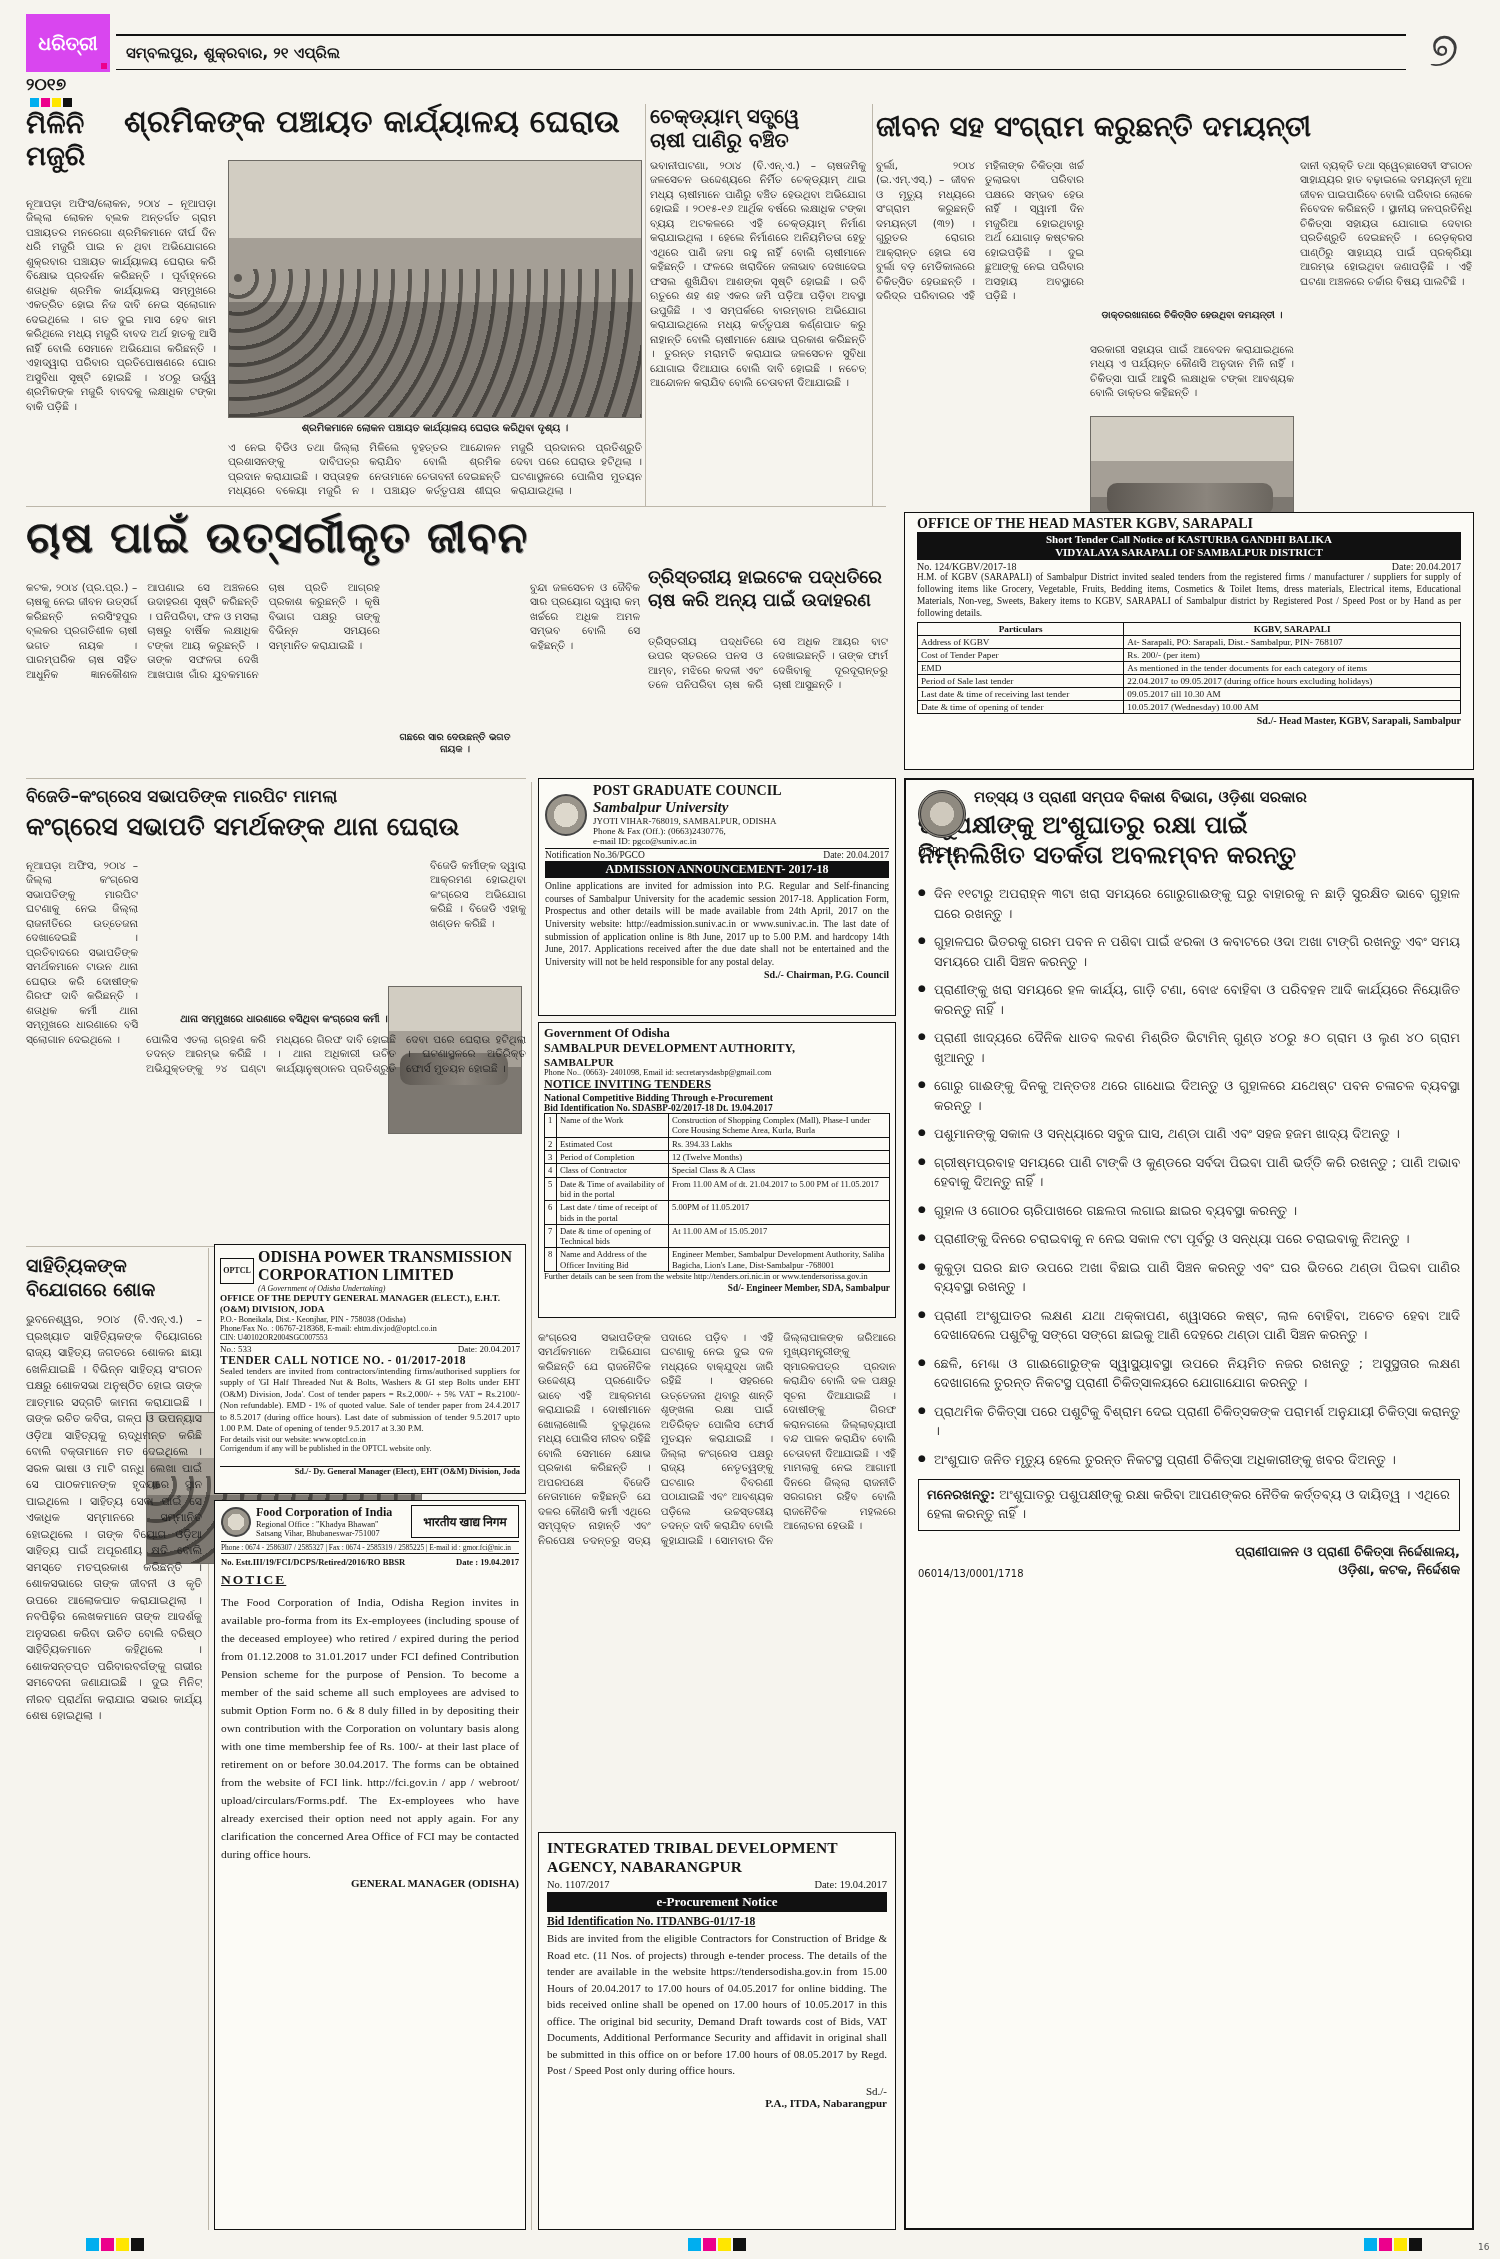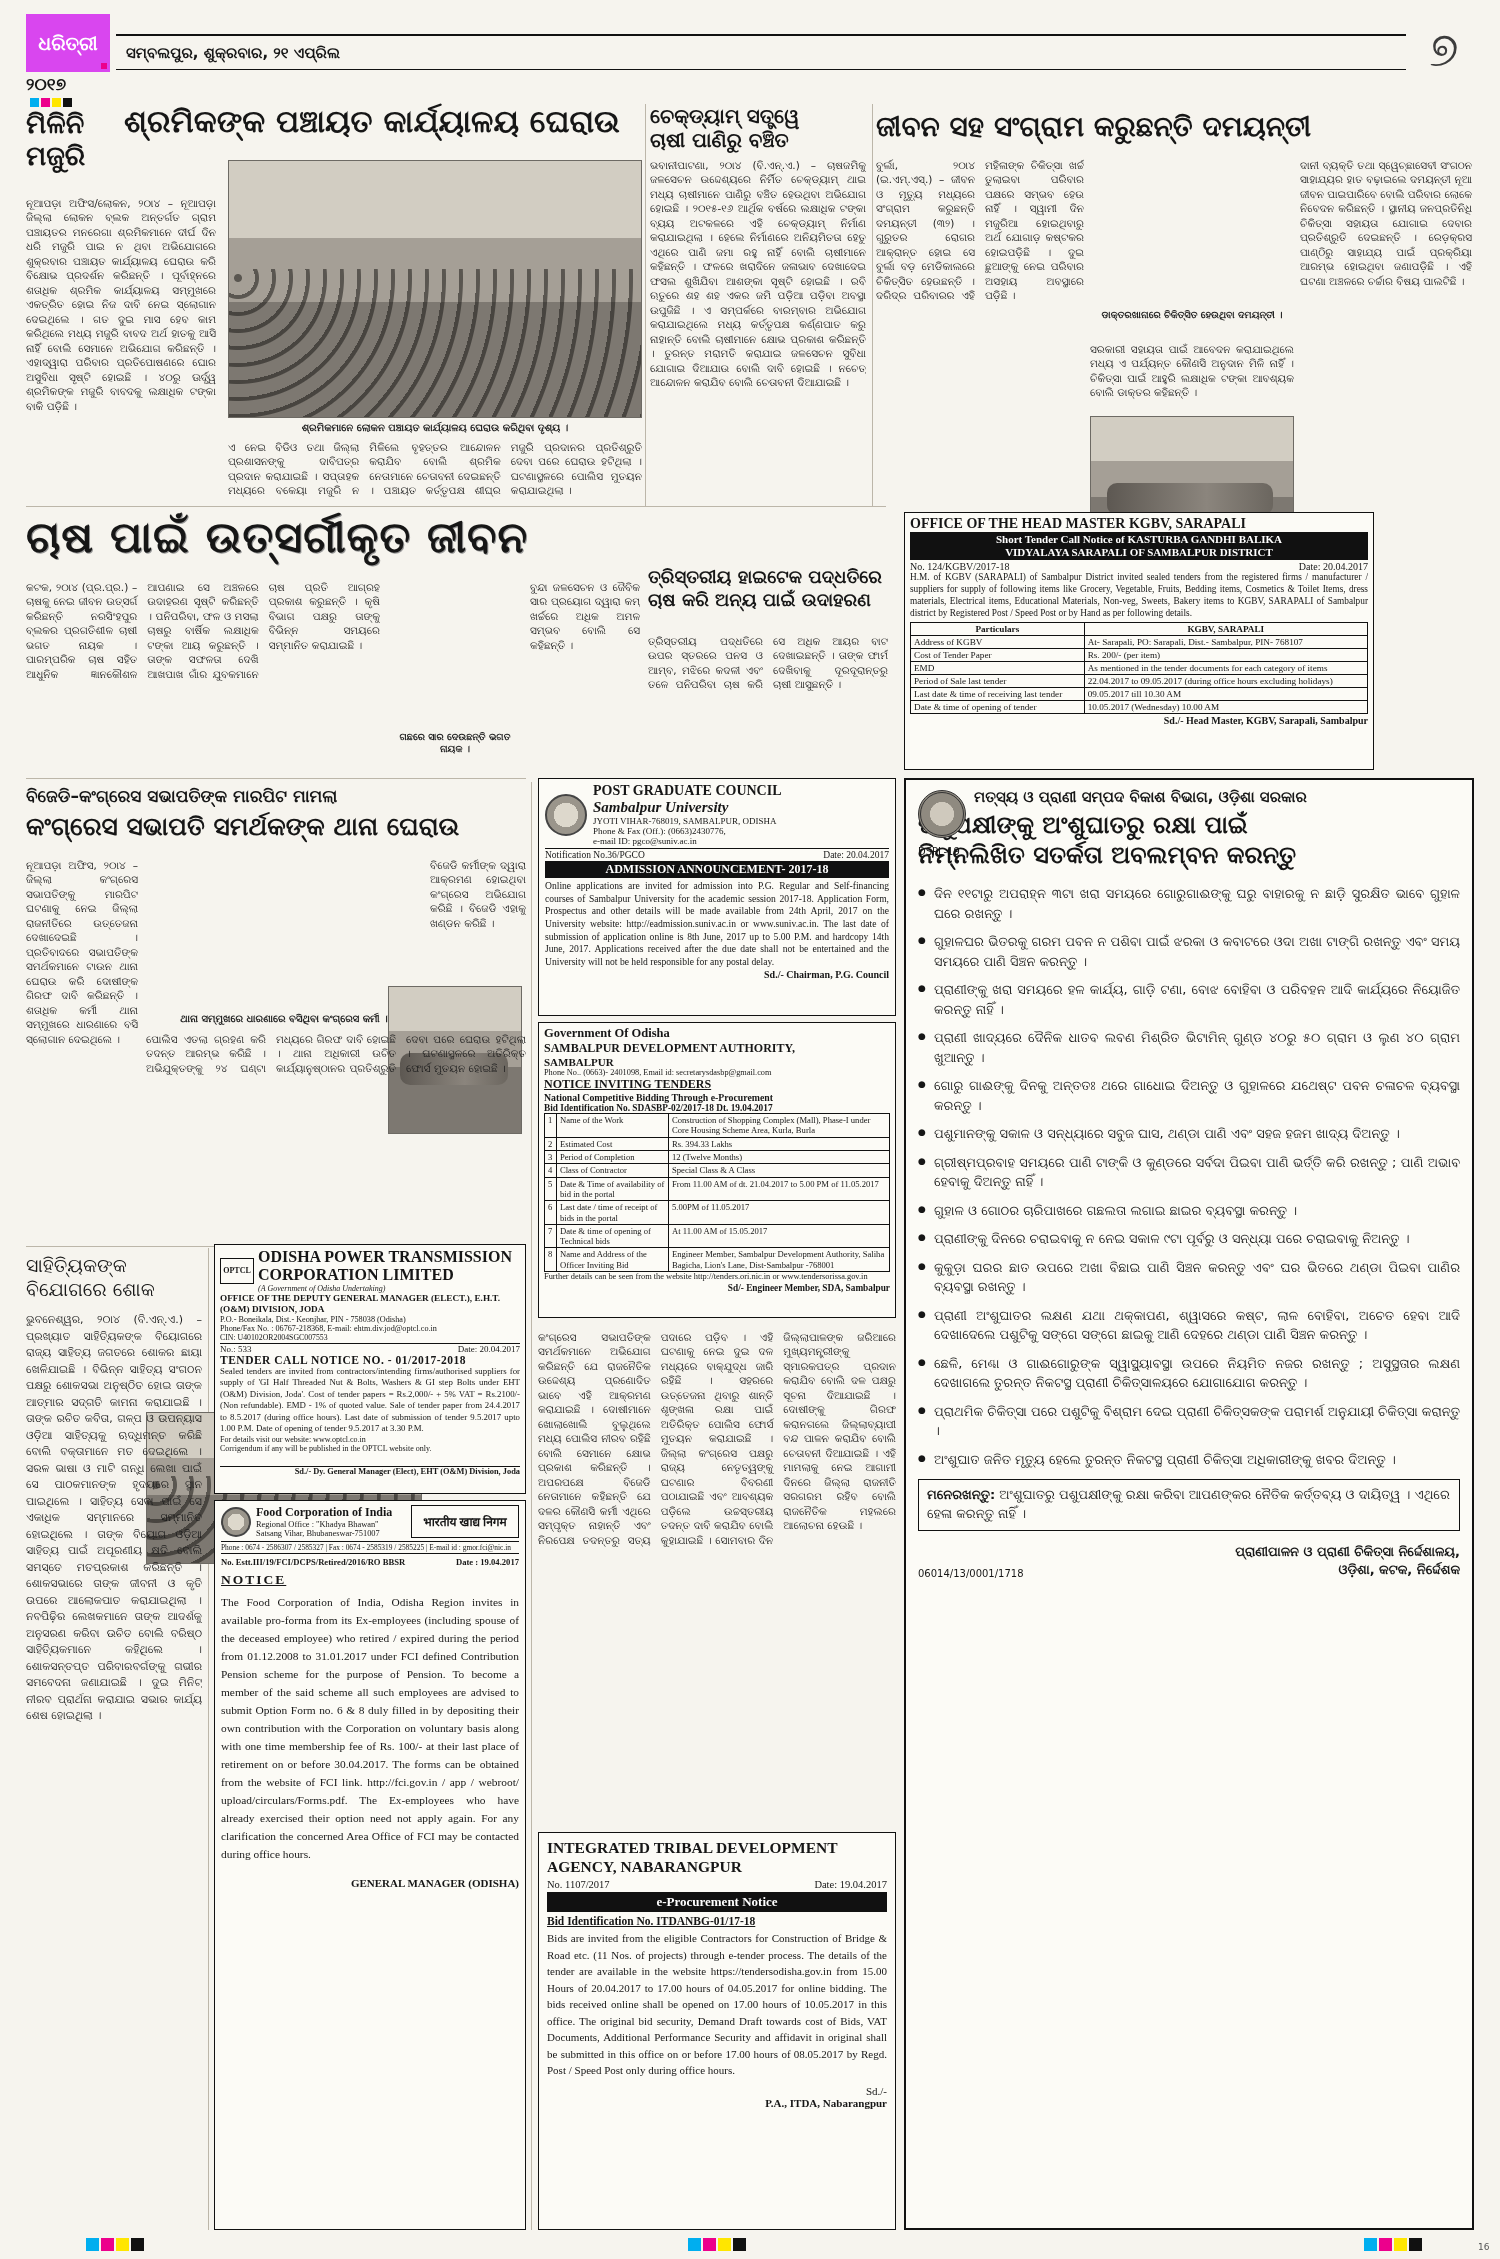--- a/index.html
+++ b/index.html
@@ -89,21 +89,21 @@
   <div class="abs body-text cols3" style="left:26px;top:580px;width:354px;height:190px;overflow:hidden">କଟକ, ୨୦ା୪ (ପ୍ର.ପ୍ର.) – ଚାଷକୁ ନେଇ ଜୀବନ ଉତ୍ସର୍ଗ କରିଛନ୍ତି ନରସିଂହପୁର ବ୍ଲକର ପ୍ରଗତିଶୀଳ ଚାଷୀ ଭଗତ ନାୟକ । ପାରମ୍ପରିକ ଚାଷ ସହିତ ଆଧୁନିକ ଜ୍ଞାନକୌଶଳ ଆପଣାଇ ସେ ଅଞ୍ଚଳରେ ଉଦାହରଣ ସୃଷ୍ଟି କରିଛନ୍ତି । ପନିପରିବା, ଫଳ ଓ ମସଲା ଚାଷରୁ ବାର୍ଷିକ ଲକ୍ଷାଧିକ ଟଙ୍କା ଆୟ କରୁଛନ୍ତି । ତାଙ୍କ ସଫଳତା ଦେଖି ଆଖପାଖ ଗାଁର ଯୁବକମାନେ ଚାଷ ପ୍ରତି ଆଗ୍ରହ ପ୍ରକାଶ କରୁଛନ୍ତି । କୃଷି ବିଭାଗ ପକ୍ଷରୁ ତାଙ୍କୁ ବିଭିନ୍ନ ସମୟରେ ସମ୍ମାନିତ କରାଯାଇଛି ।</div>
   <div class="abs photo plain" style="left:388px;top:580px;width:134px;height:148px"></div>
   <div class="abs caption" style="left:388px;top:731px;width:134px;font-size:9.5px">ଗଛରେ ସାର ଦେଉଛନ୍ତି ଭଗତ ନାୟକ ।</div>
   <div class="abs body-text" style="left:530px;top:580px;width:110px;height:190px;overflow:hidden">ବୁନ୍ଦା ଜଳସେଚନ ଓ ଜୈବିକ ସାର ପ୍ରୟୋଗ ଦ୍ୱାରା କମ୍ ଖର୍ଚ୍ଚରେ ଅଧିକ ଅମଳ ସମ୍ଭବ ବୋଲି ସେ କହିଛନ୍ତି ।</div>
   <div class="abs c" style="left:648px;top:566px;width:240px;font-weight:800;line-height:1.25">
     <div style="font-size:18px">ତ୍ରିସ୍ତରୀୟ ହାଇଟେକ ପଦ୍ଧତିରେ</div>
     <div style="font-size:18px">ଚାଷ କରି ଅନ୍ୟ ପାଇଁ ଉଦାହରଣ</div>
   </div>
   <div class="abs body-text cols2" style="left:648px;top:634px;width:240px;height:136px;overflow:hidden">ତ୍ରିସ୍ତରୀୟ ପଦ୍ଧତିରେ ଉପର ସ୍ତରରେ ପନସ ଓ ଆମ୍ବ, ମଝିରେ କଦଳୀ ଏବଂ ତଳେ ପନିପରିବା ଚାଷ କରି ସେ ଅଧିକ ଆୟର ବାଟ ଦେଖାଇଛନ୍ତି । ତାଙ୍କ ଫାର୍ମ ଦେଖିବାକୁ ଦୂରଦୂରାନ୍ତରୁ ଚାଷୀ ଆସୁଛନ୍ତି ।</div>
 
-  <div class="noticebox serif" style="left:904px;top:512px;width:470px;height:258px;padding:3px 5px">
+  <div class="noticebox serif" style="left:904px;top:512px;width:570px;height:258px;padding:3px 12px">
     <div class="c b" style="font-size:14px">OFFICE OF THE HEAD MASTER KGBV, SARAPALI</div>
     <div class="blackbar" style="font-size:11px;line-height:1.2;padding:1px 0">
       <div>Short Tender Call Notice of KASTURBA GANDHI BALIKA</div>
       <div>VIDYALAYA SARAPALI OF SAMBALPUR DISTRICT</div>
     </div>
     <div style="display:flex;justify-content:space-between;font-size:10px;margin-top:1px">
       <span>No. 124/KGBV/2017-18</span>
       <span>Date: 20.04.2017</span>
     </div>
     <div style="font-size:9.3px;line-height:1.28;text-align:justify">H.M. of KGBV (SARAPALI) of Sambalpur District invited sealed tenders from the registered firms / manufacturer / suppliers for supply of following items like Grocery, Vegetable, Fruits, Bedding items, Cosmetics &amp; Toilet Items, dress materials, Electrical items, Educational Materials, Non-veg, Sweets, Bakery items to KGBV, SARAPALI of Sambalpur district by Registered Post / Speed Post or by Hand as per following details.</div>
@@ -275,21 +275,21 @@
     </div>
     <div style="display:flex;justify-content:space-between;align-items:flex-end;margin-top:12px">
       <div style="font-size:10px">06014/13/0001/1718</div>
       <div class="r b" style="font-size:13px;line-height:1.4">
         <div>ପ୍ରାଣୀପାଳନ ଓ ପ୍ରାଣୀ ଚିକିତ୍ସା ନିର୍ଦ୍ଦେଶାଳୟ,</div>
         <div>ଓଡ଼ିଶା, କଟକ, ନିର୍ଦ୍ଦେଶକ</div>
       </div>
     </div>
   </div>
 
-  <div class="abs c" style="left:26px;top:1254px;width:176px;font-weight:400;line-height:1.25">
+  <div class="abs c" style="left:26px;top:1254px;width:176px;font-weight:700;line-height:1.25">
     <div style="font-size:19px">ସାହିତ୍ୟିକଙ୍କ</div>
     <div style="font-size:19px">ବିଯୋଗରେ ଶୋକ</div>
   </div>
   <div class="abs body-text" style="left:26px;top:1312px;width:176px;height:918px;font-size:11px;line-height:1.5;overflow:hidden">ଭୁବନେଶ୍ୱର, ୨୦ା୪ (ବି.ଏନ୍.ଏ.) – ପ୍ରଖ୍ୟାତ ସାହିତ୍ୟିକଙ୍କ ବିୟୋଗରେ ରାଜ୍ୟ ସାହିତ୍ୟ ଜଗତରେ ଶୋକର ଛାୟା ଖେଳିଯାଇଛି । ବିଭିନ୍ନ ସାହିତ୍ୟ ସଂଗଠନ ପକ୍ଷରୁ ଶୋକସଭା ଅନୁଷ୍ଠିତ ହୋଇ ତାଙ୍କ ଆତ୍ମାର ସଦ୍‌ଗତି କାମନା କରାଯାଇଛି । ତାଙ୍କ ରଚିତ କବିତା, ଗଳ୍ପ ଓ ଉପନ୍ୟାସ ଓଡ଼ିଆ ସାହିତ୍ୟକୁ ଋଦ୍ଧିମନ୍ତ କରିଛି ବୋଲି ବକ୍ତାମାନେ ମତ ଦେଇଥିଲେ । ସରଳ ଭାଷା ଓ ମାଟି ଗନ୍ଧି ଲେଖା ପାଇଁ ସେ ପାଠକମାନଙ୍କ ହୃଦୟରେ ସ୍ଥାନ ପାଇଥିଲେ । ସାହିତ୍ୟ ସେବା ପାଇଁ ସେ ଏକାଧିକ ସମ୍ମାନରେ ସମ୍ମାନିତ ହୋଇଥିଲେ । ତାଙ୍କ ବିୟୋଗ ଓଡ଼ିଆ ସାହିତ୍ୟ ପାଇଁ ଅପୂରଣୀୟ କ୍ଷତି ବୋଲି ସମସ୍ତେ ମତପ୍ରକାଶ କରିଛନ୍ତି । ଶୋକସଭାରେ ତାଙ୍କ ଜୀବନୀ ଓ କୃତି ଉପରେ ଆଲୋକପାତ କରାଯାଇଥିଲା । ନବପିଢ଼ିର ଲେଖକମାନେ ତାଙ୍କ ଆଦର୍ଶକୁ ଅନୁସରଣ କରିବା ଉଚିତ ବୋଲି ବରିଷ୍ଠ ସାହିତ୍ୟିକମାନେ କହିଥିଲେ । ଶୋକସନ୍ତପ୍ତ ପରିବାରବର୍ଗଙ୍କୁ ଗଭୀର ସମବେଦନା ଜଣାଯାଇଛି । ଦୁଇ ମିନିଟ୍ ନୀରବ ପ୍ରାର୍ଥନା କରାଯାଇ ସଭାର କାର୍ଯ୍ୟ ଶେଷ ହୋଇଥିଲା ।</div>
 
   <div class="noticebox serif" style="left:214px;top:1244px;width:312px;height:250px;padding:3px 5px">
     <div style="display:flex;gap:4px;align-items:center">
       <div style="flex:0 0 auto;width:34px;height:26px;border:1.5px solid #111;font-size:8px;font-weight:bold;display:flex;align-items:center;justify-content:center">OPTCL</div>
       <div class="c" style="flex:1">
         <div class="b" style="font-size:16px">ODISHA POWER TRANSMISSION CORPORATION LIMITED</div>

